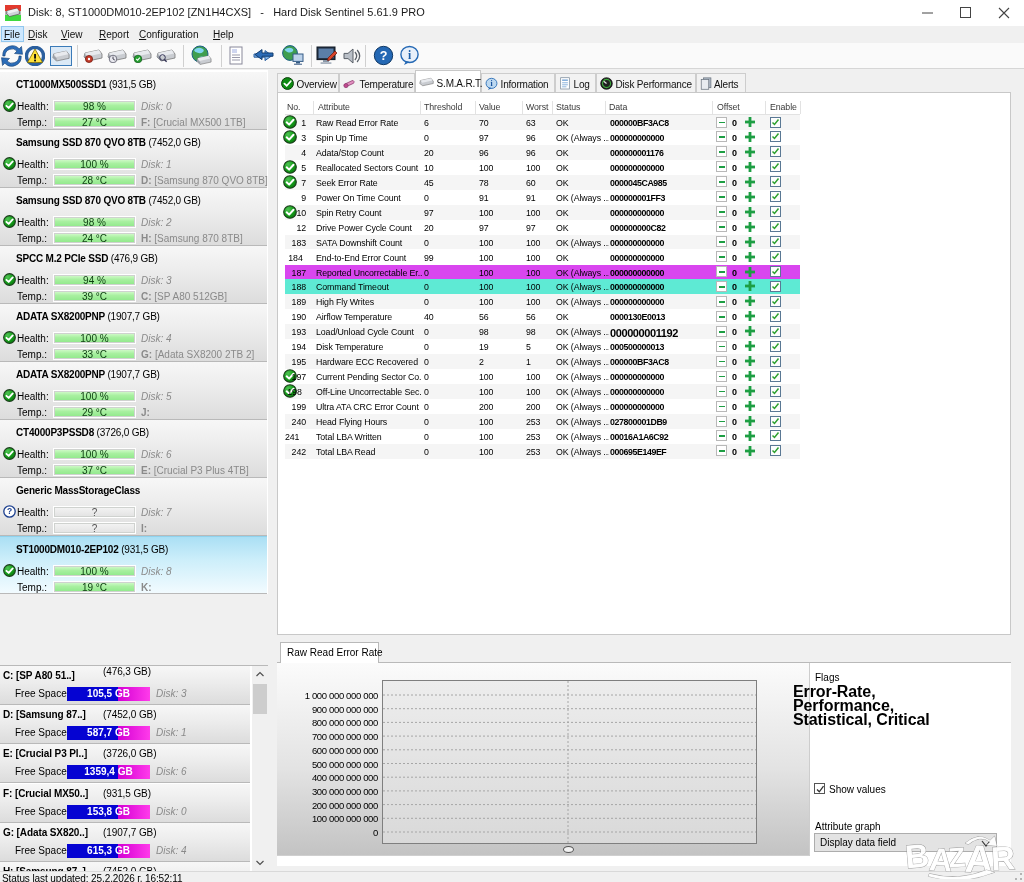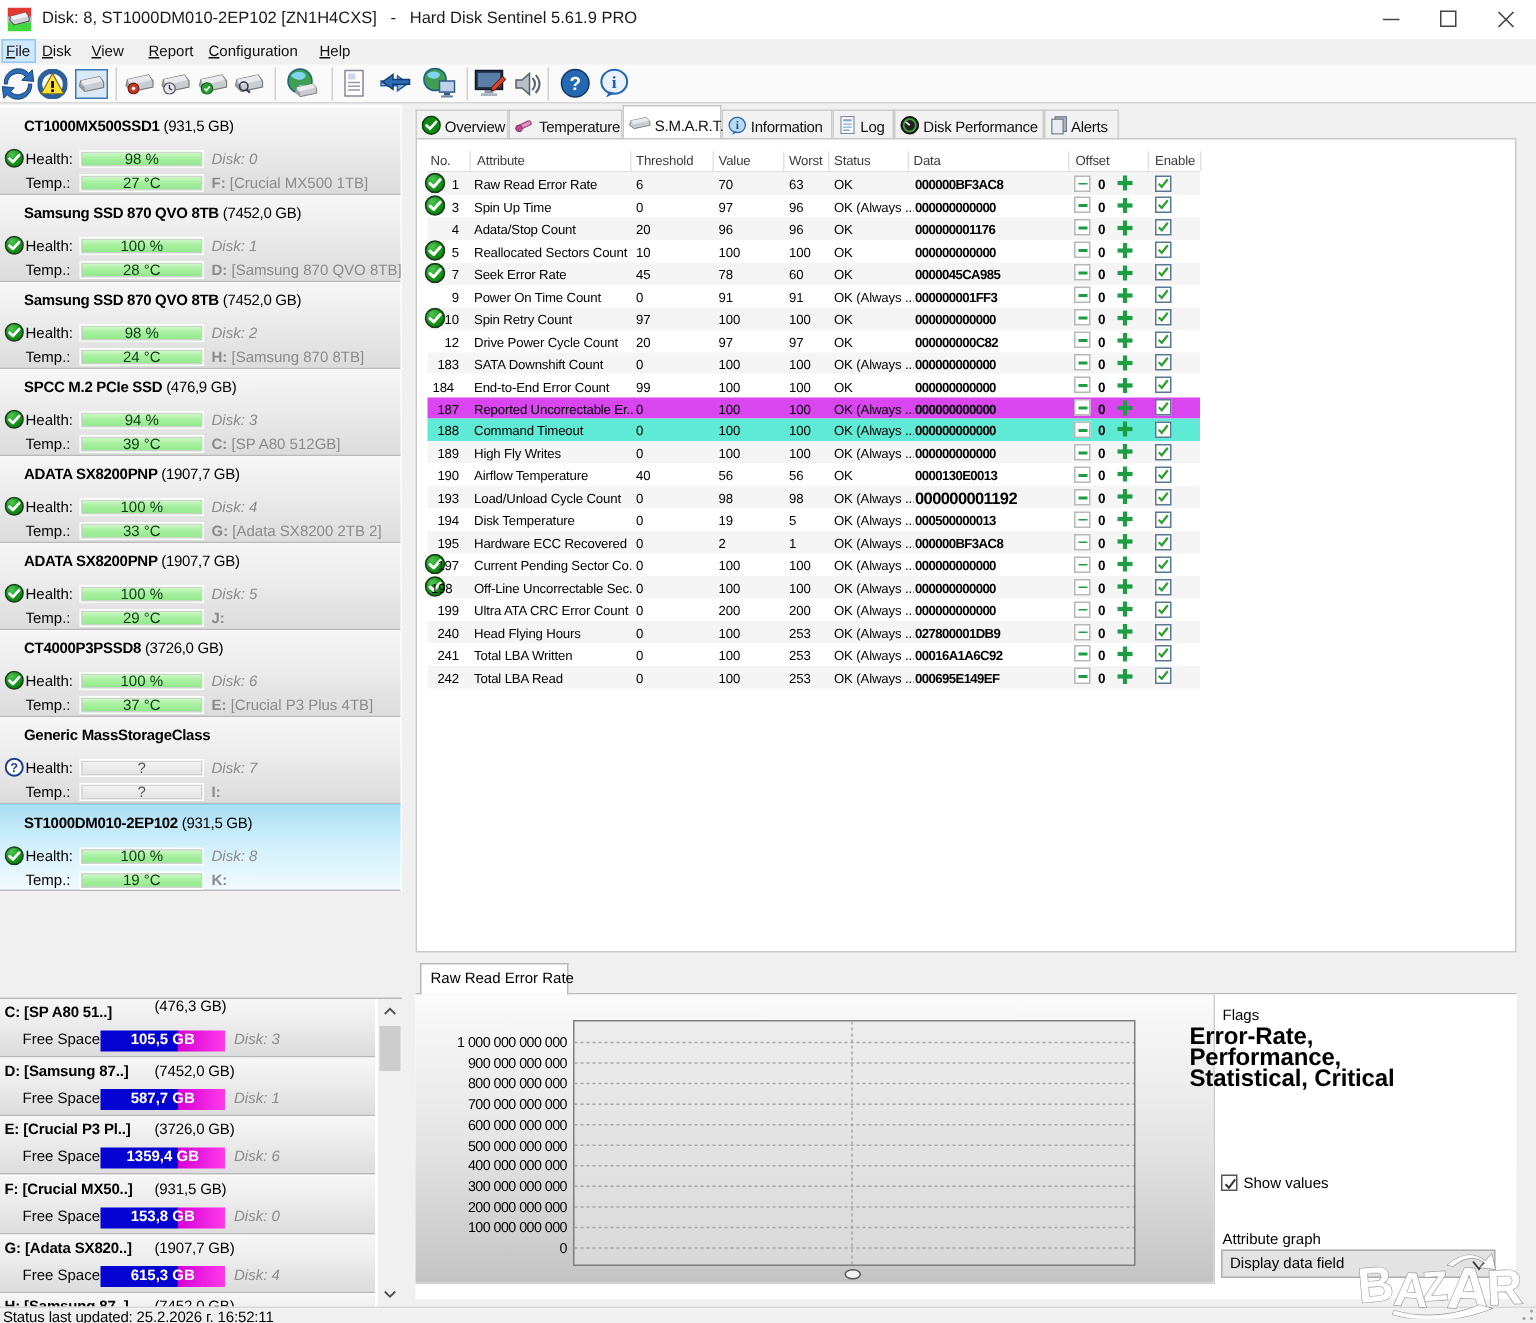--- a/index.html
+++ b/index.html
@@ -854,21 +854,21 @@
       <rect x="4.6" y="1" width="2.8" height="10" fill="#1d9e43"></rect>
       <rect x="1" y="4.6" width="10" height="2.8" fill="#1d9e43"></rect>
     </svg>
 <div class="abs" style="left:485px;top:1.5px;width:11px;height:11px;background:#fdfdfd;border:1px solid #5a7894">
       <svg width="9" height="9" style="position:absolute;left:0;top:0">
         <path d="M1.5 4.5 L3.5 6.5 L7.5 1.5" stroke="#2da02d" stroke-width="1.5" fill="none"></path>
       </svg>
     </div>
 </div>
 <div class="abs" style="left:285px;top:428.9px;width:515px;height:14.9px;background:#ffffff;z-index:2">
-<div class="abs tf" style="left:0;top:3px;width:21px;text-align:right">241</div>
+<div class="abs tf" style="left:0;top:3px;width:21px;">241</div>
 <div class="abs tf" style="left:31px;top:3px;width:106px;overflow:hidden;white-space:nowrap">Total LBA Written</div>
 <div class="abs tf" style="left:139px;top:3px">0</div>
 <div class="abs tf" style="left:194px;top:3px">100</div>
 <div class="abs tf" style="left:241px;top:3px">253</div>
 <div class="abs tf" style="left:271px;top:3px;width:53px;overflow:hidden;white-space:nowrap">OK (Always ...</div>
 <div class="abs b" style="left:325px;top:3px;font-size:8.8px;letter-spacing:-0.4px">00016A1A6C92</div>
 <div class="abs" style="left:431px;top:1.5px;width:11px;height:11px;background:#fff;border:1px solid #b8b8b8">
       <div style="position:absolute;left:1.5px;top:4px;width:6px;height:1.8px;background:#1d9e43"></div>
     </div>
 <div class="abs b" style="left:447px;top:3px;font-size:9px">0</div>

